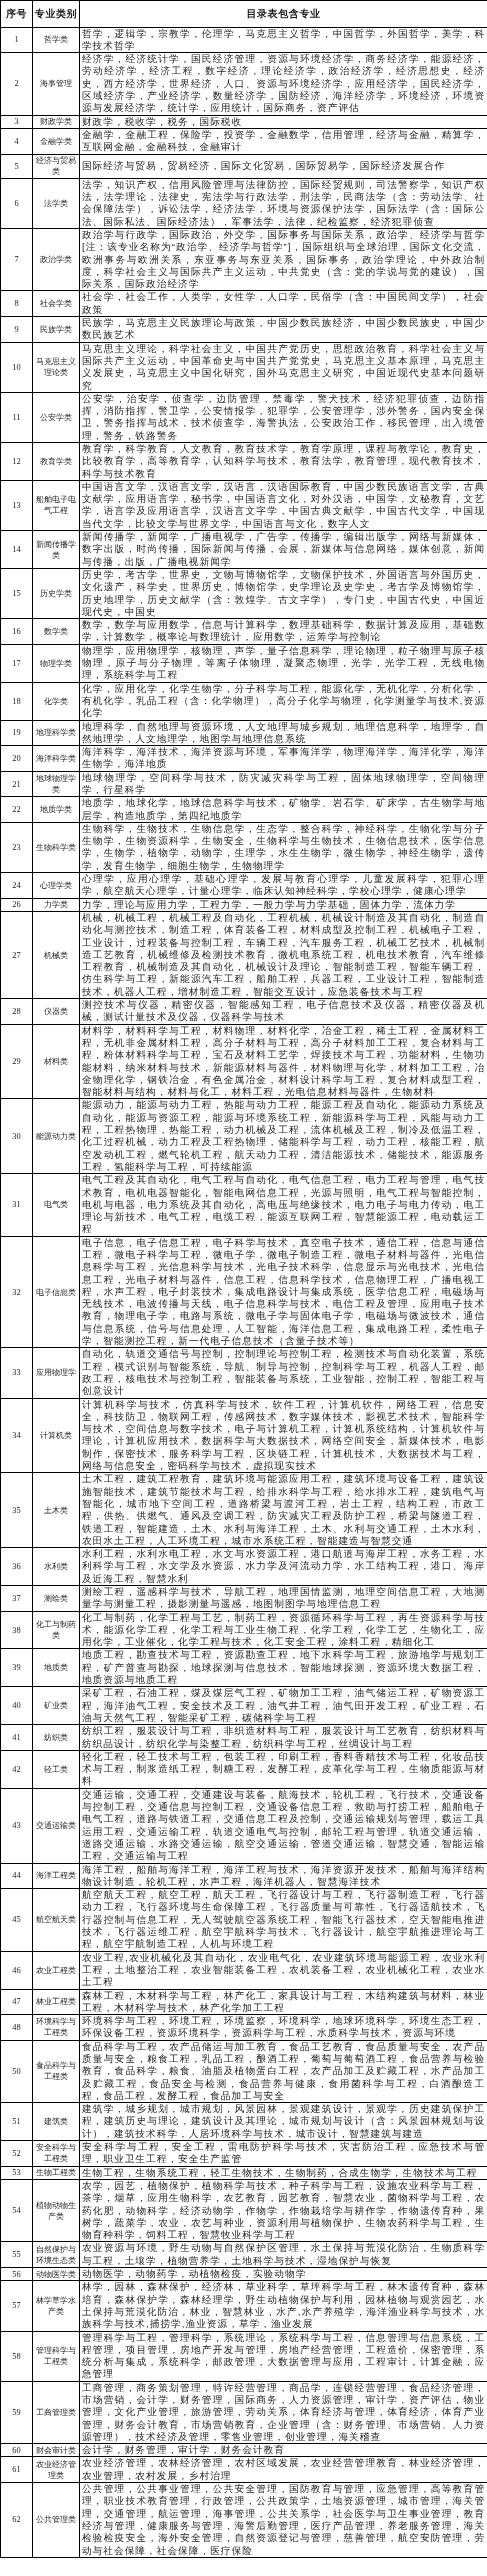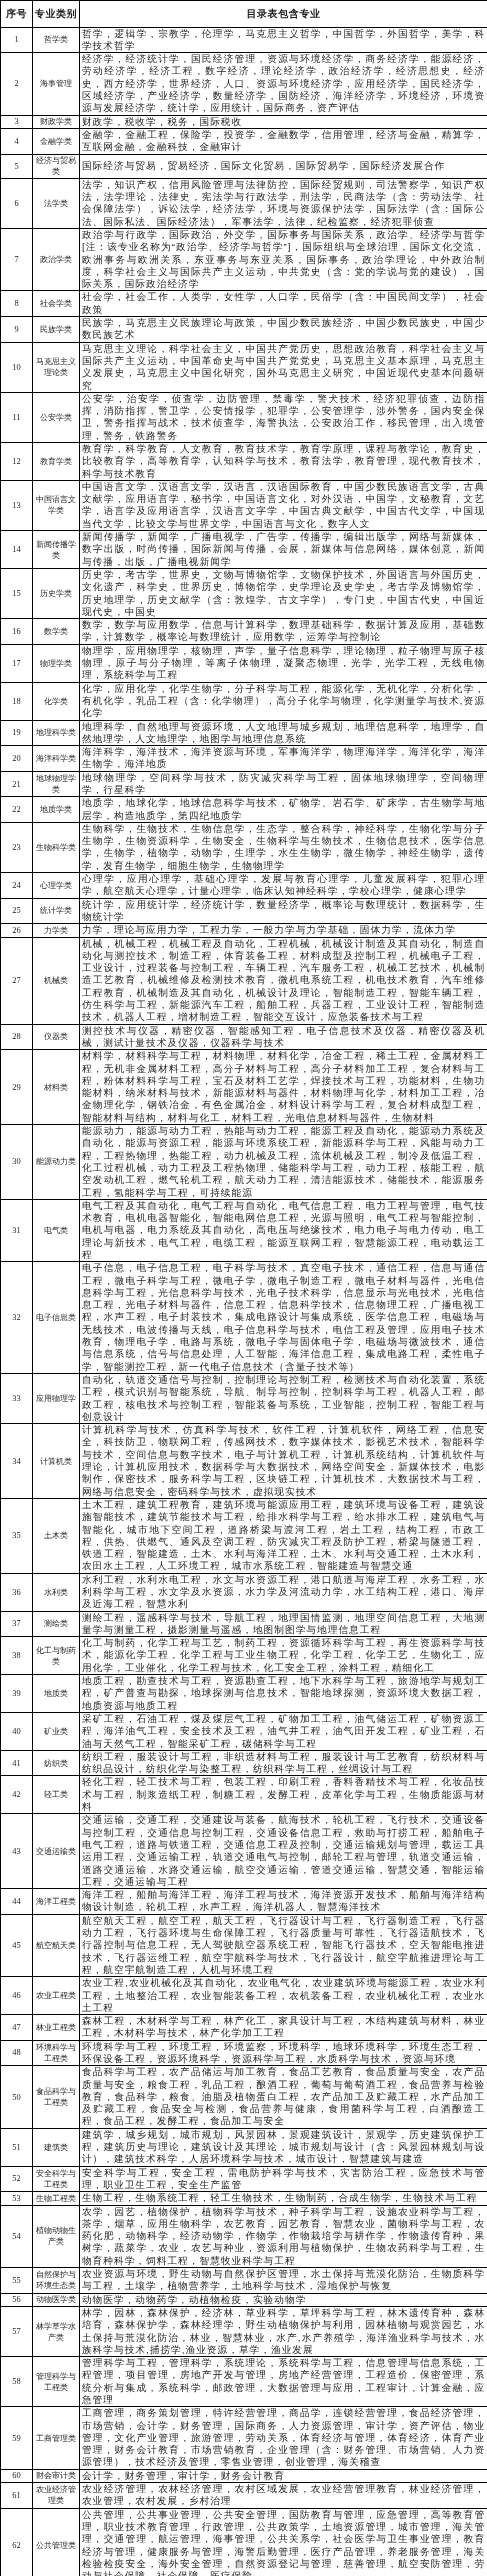--- a/index.html
+++ b/index.html
@@ -96,21 +96,21 @@
           <td class="col-cat">公安学类</td>
           <td class="col-majors">公安学，治安学，侦查学，边防管理，禁毒学，警犬技术，经济犯罪侦查，边防指挥，消防指挥，警卫学，公安情报学，犯罪学，公安管理学，涉外警务，国内安全保卫，警务指挥与战术，技术侦查学，海警执法，公安政治工作，移民管理，出入境管理，警务，铁路警务</td>
         </tr>
         <tr>
           <td class="col-no">12</td>
           <td class="col-cat">教育学类</td>
           <td class="col-majors">教育学，科学教育，人文教育，教育技术学，教育学原理，课程与教学论，教育史，比较教育学，高等教育学，认知科学与技术，教育法学，教育管理，现代教育技术，科学与技术教育</td>
         </tr>
         <tr>
           <td class="col-no">13</td>
-          <td class="col-cat">中国语言文学类</td>
+          <td class="col-cat">船舶电子电气工程</td>
           <td class="col-majors">中国语言文学，汉语言文学，汉语言，汉语国际教育，中国少数民族语言文学，古典文献学，应用语言学，秘书学，中国语言文化，对外汉语，中国学，文秘教育，文艺学，语言学及应用语言学，汉语言文字学，中国古典文献学，中国古代文学，中国现当代文学，比较文学与世界文学，中国语言与文化，数字人文</td>
         </tr>
         <tr>
           <td class="col-no">14</td>
           <td class="col-cat">新闻传播学类</td>
           <td class="col-majors">新闻传播学，新闻学，广播电视学，广告学，传播学，编辑出版学，网络与新媒体，数字出版，时尚传播，国际新闻与传播，会展，新媒体与信息网络，媒体创意，新闻与传播，出版，广播电视新闻学</td>
         </tr>
         <tr>
           <td class="col-no">15</td>
           <td class="col-cat">历史学类</td>
@@ -153,25 +153,20 @@
         </tr>
         <tr>
           <td class="col-no">23</td>
           <td class="col-cat">生物科学类</td>
           <td class="col-majors">生物科学，生物技术，生物信息学，生态学，整合科学，神经科学，生物化学与分子生物学，生物资源科学，生物安全，生物科学与生物技术，生物信息技术，医学信息学，生物学，植物学，动物学，生理学，水生生物学，微生物学，神经生物学，遗传学，发育生物学，细胞生物学，生物物理学</td>
         </tr>
         <tr>
           <td class="col-no">24</td>
           <td class="col-cat">心理学类</td>
           <td class="col-majors">心理学，应用心理学，基础心理学，发展与教育心理学，儿童发展科学，犯罪心理学，航空航天心理学，计量心理学，临床认知神经科学，学校心理学，健康心理学</td>
-        </tr>
-        <tr>
-          <td class="col-no">25</td>
-          <td class="col-cat">统计学类</td>
-          <td class="col-majors">统计学，应用统计学，经济统计学，数量经济学，概率论与数理统计，数据科学，生物统计学</td>
         </tr>
         <tr>
           <td class="col-no">26</td>
           <td class="col-cat">力学类</td>
           <td class="col-majors">力学，理论与应用力学，工程力学，一般力学与力学基础，固体力学，流体力学</td>
         </tr>
         <tr>
           <td class="col-no">27</td>
           <td class="col-cat">机械类</td>
           <td class="col-majors">机械，机械工程，机械工程及自动化，工程机械，机械设计制造及其自动化，制造自动化与测控技术，制造工程，体育装备工程，材料成型及控制工程，机械电子工程，工业设计，过程装备与控制工程，车辆工程，汽车服务工程，机械工艺技术，机械制造工艺教育，机械维修及检测技术教育，微机电系统工程，机电技术教育，汽车维修工程教育，机械制造及其自动化，机械设计及理论，智能制造工程，智能车辆工程，仿生科学与工程，新能源汽车工程，船舶工程，兵器工程，工业设计工程，智能制造技术，机器人工程，增材制造工程，智能交互设计，应急装备技术与工程</td>

